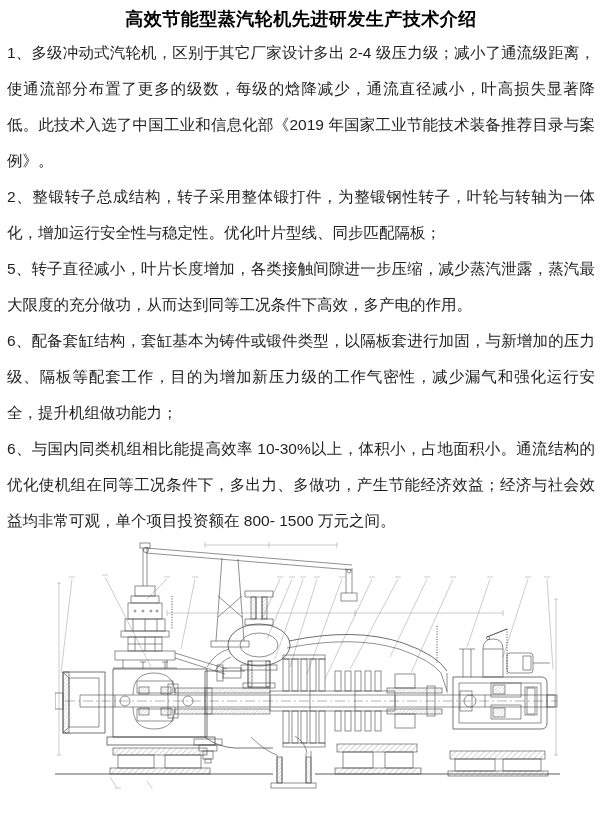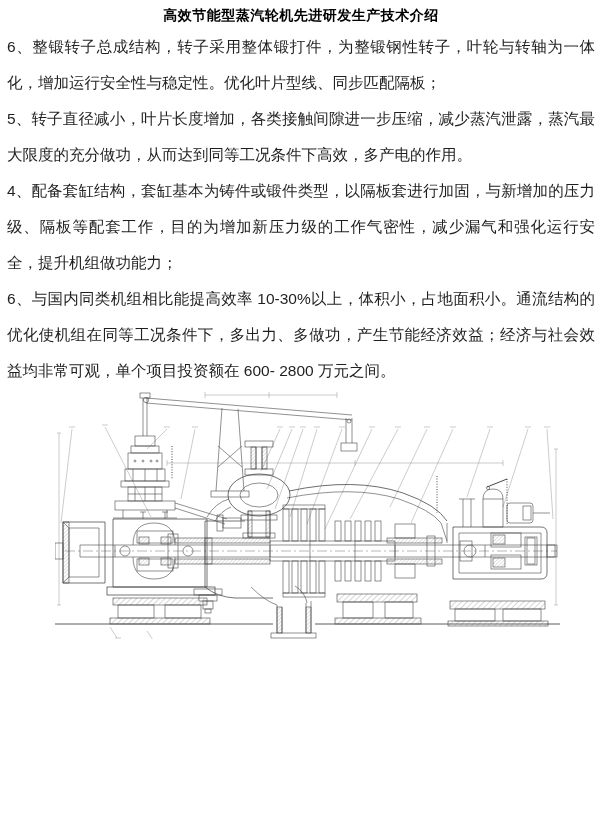--- a/index.html
+++ b/index.html
@@ -8,21 +8,21 @@
     position:relative;
     width:602px; height:830px;
     background:#ffffff;
     font-family:"Liberation Sans", sans-serif;
     color:#1f1f1f;
     overflow:hidden;
   }
   .title {
     padding-top:7px;
     text-align:center;
-    font-size:14px;
+    font-size:18px;
     font-weight:bold;
     color:#000;
     letter-spacing:0.5px;
   }
   .body-text {
     padding:4px 7px 0 7px;
   }
   .body-text p {
     font-size:15.5px;
     line-height:36px;
@@ -37,24 +37,25 @@
   .figure svg { display:block; width:505px; height:248px; }
 </style>
 </head>
 <body>
 
 <div class="page">
 
   <div class="title">高效节能型蒸汽轮机先进研发生产技术介绍</div>
 
   <div class="body-text">
-    <p>6、整锻转子总成结构，转子采用整体锻打件，为整锻钢性转子，叶轮与转轴为一体化，增加运行安全性与稳定性。优化叶片型线、同步匹配隔板；</p>
+    <p>1、多级冲动式汽轮机，区别于其它厂家设计多出 2-4 级压力级；减小了通流级距离，使通流部分布置了更多的级数，每级的焓降减少，通流直径减小，叶高损失显著降低。此技术入选了中国工业和信息化部《2019 年国家工业节能技术装备推荐目录与案例》。</p>
+    <p>2、整锻转子总成结构，转子采用整体锻打件，为整锻钢性转子，叶轮与转轴为一体化，增加运行安全性与稳定性。优化叶片型线、同步匹配隔板；</p>
     <p>5、转子直径减小，叶片长度增加，各类接触间隙进一步压缩，减少蒸汽泄露，蒸汽最大限度的充分做功，从而达到同等工况条件下高效，多产电的作用。</p>
-    <p>4、配备套缸结构，套缸基本为铸件或锻件类型，以隔板套进行加固，与新增加的压力级、隔板等配套工作，目的为增加新压力级的工作气密性，减少漏气和强化运行安全，提升机组做功能力；</p>
-    <p>6、与国内同类机组相比能提高效率 10-30%以上，体积小，占地面积小。通流结构的优化使机组在同等工况条件下，多出力、多做功，产生节能经济效益；经济与社会效益均非常可观，单个项目投资额在 600- 2800 万元之间。</p>
+    <p>6、配备套缸结构，套缸基本为铸件或锻件类型，以隔板套进行加固，与新增加的压力级、隔板等配套工作，目的为增加新压力级的工作气密性，减少漏气和强化运行安全，提升机组做功能力；</p>
+    <p>6、与国内同类机组相比能提高效率 10-30%以上，体积小，占地面积小。通流结构的优化使机组在同等工况条件下，多出力、多做功，产生节能经济效益；经济与社会效益均非常可观，单个项目投资额在 800- 1500 万元之间。</p>
   </div>
 
   <div class="figure">
     <svg viewBox="0 0 505 248" xmlns="http://www.w3.org/2000/svg">
       <defs>
         <pattern id="ht" width="4" height="4" patternUnits="userSpaceOnUse" patternTransform="rotate(45)">
           <line x1="0" y1="0" x2="0" y2="4" stroke="#6a6a6a" stroke-width="0.55"></line>
         </pattern>
         <pattern id="ht2" width="2.6" height="2.6" patternUnits="userSpaceOnUse" patternTransform="rotate(45)">
           <line x1="0" y1="0" x2="0" y2="2.6" stroke="#777" stroke-width="0.45"></line>

